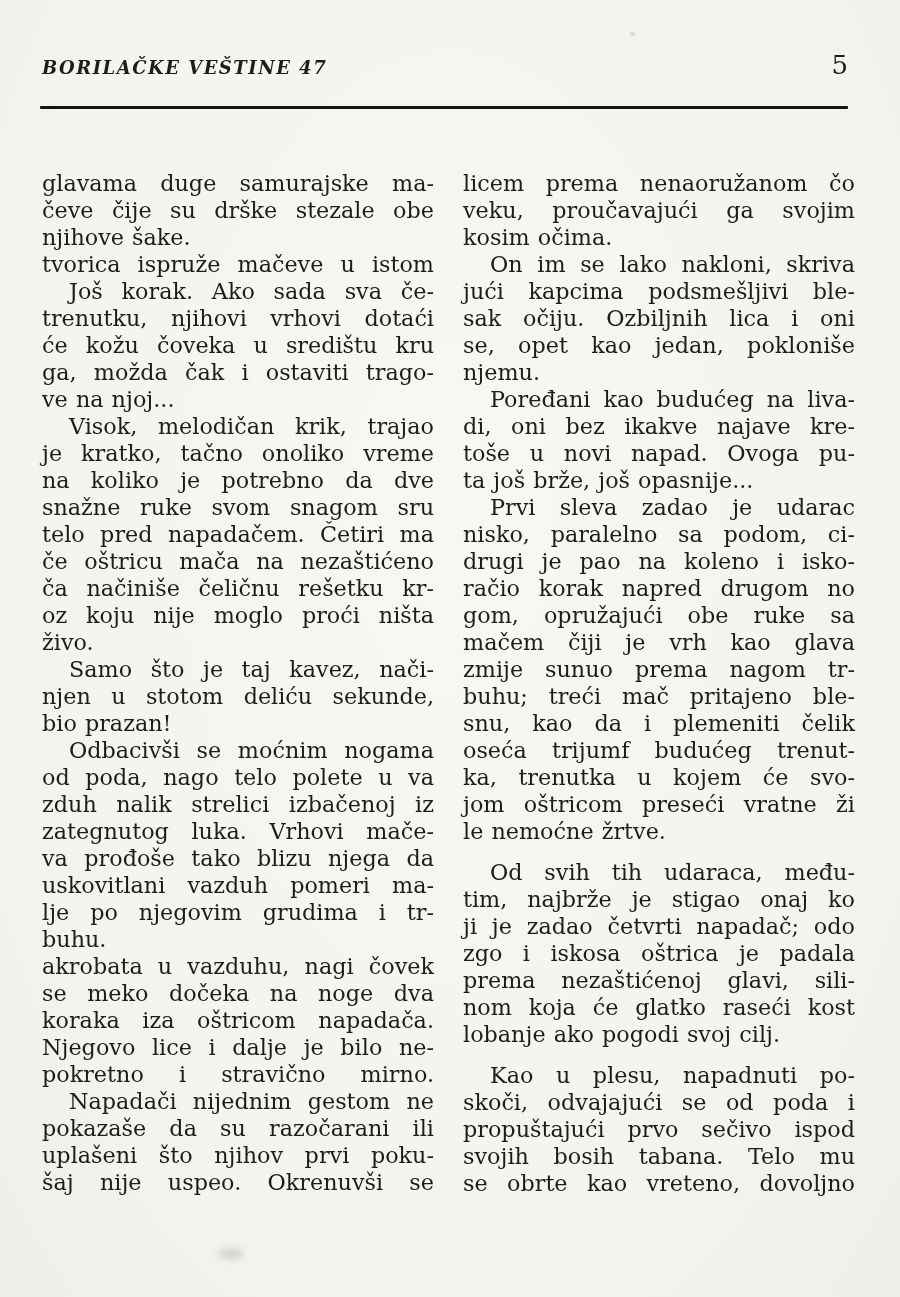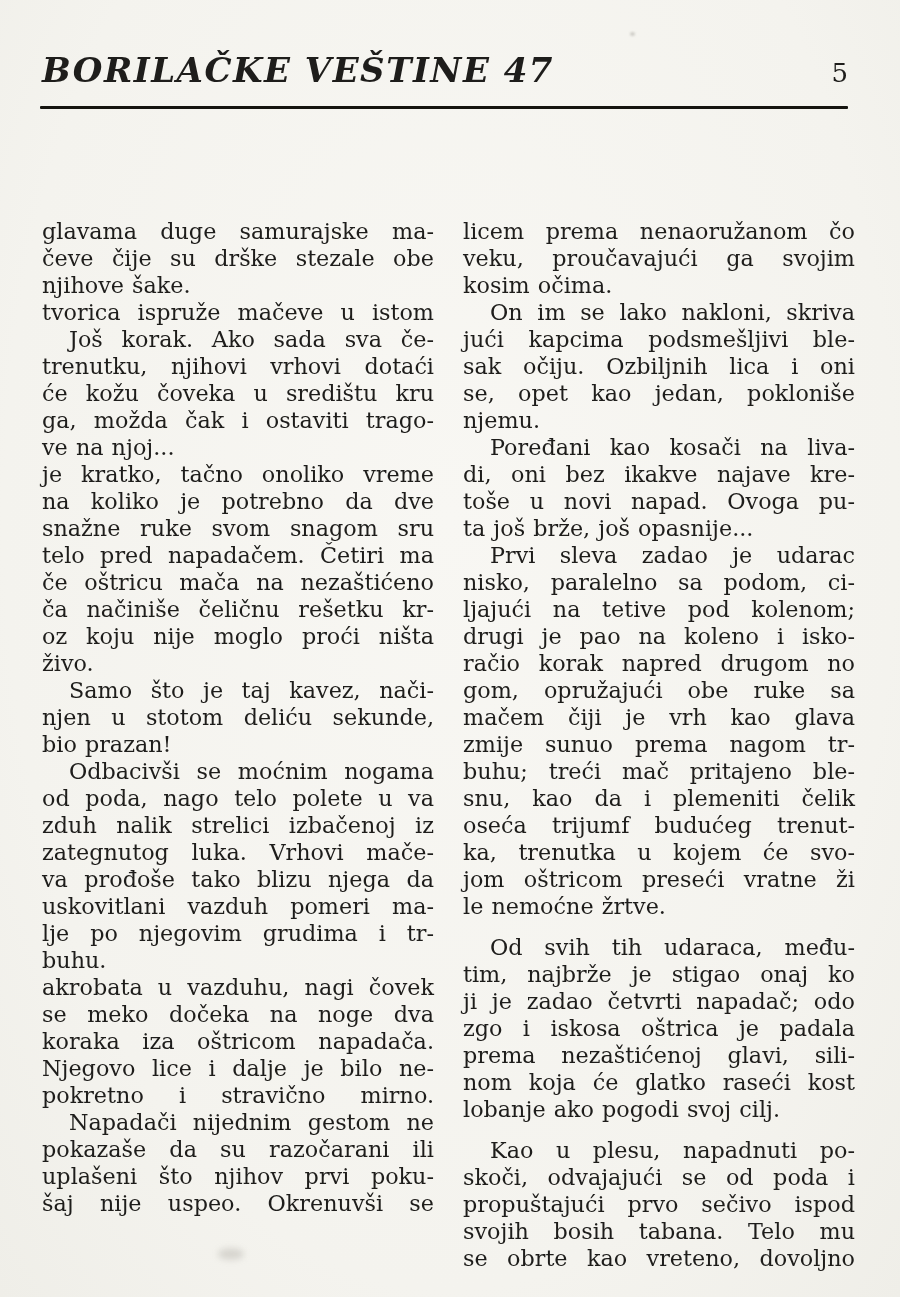--- a/index.html
+++ b/index.html
@@ -21,21 +21,21 @@
     top: 50px;
     left: 42px;
     right: 52px;
     display: flex;
     justify-content: space-between;
     align-items: baseline;
   }
   .running-title {
     font-style: italic;
     font-weight: 600;
-    font-size: 34px;
+    font-size: 18px;
     letter-spacing: 1.5px;
   }
   .page-number {
     font-size: 26px;
     font-weight: 500;
   }
   .header-rule {
     position: absolute;
     top: 106px;
     left: 40px;
@@ -44,21 +44,21 @@
     background: #15140f;
     border-radius: 1px;
   }
   .text-columns {
     position: absolute;
     top: 170px;
     left: 42px;
     display: flex;
     gap: 29px;
   }
-  .column { width: 392px; margin-top: 48px; }
+  .column { width: 392px; }
   .para { margin: 0; }
   .para.gap { margin-top: 14px; }
   .line {
     font-size: 22.3px;
     line-height: 27px;
     text-align: justify;
     text-align-last: justify;
     word-spacing: 1px;
     white-space: nowrap;
   }
@@ -106,20 +106,21 @@
         </div>
         <div class="para">
           <div class="line">tvorica ispruže mačeve u istom</div>
           <div class="line indent">Još korak. Ako sada sva če-</div>
           <div class="line">trenutku, njihovi vrhovi dotaći</div>
           <div class="line">će kožu čoveka u središtu kru</div>
           <div class="line">ga, možda čak i ostaviti trago-</div>
           <div class="line last">ve na njoj...</div>
         </div>
         <div class="para">
+          <div class="line indent">Visok, melodičan krik, trajao</div>
           <div class="line">je kratko, tačno onoliko vreme</div>
           <div class="line">na koliko je potrebno da dve</div>
           <div class="line">snažne ruke svom snagom sru</div>
           <div class="line">telo pred napadačem. Četiri ma</div>
           <div class="line">če oštricu mača na nezaštićeno</div>
           <div class="line">ča načiniše čeličnu rešetku kr-</div>
           <div class="line">oz koju nije moglo proći ništa</div>
           <div class="line last">živo.</div>
         </div>
         <div class="para">
@@ -158,29 +159,28 @@
           <div class="line last">kosim očima.</div>
         </div>
         <div class="para">
           <div class="line indent">On im se lako nakloni, skriva</div>
           <div class="line">jući kapcima podsmešljivi ble-</div>
           <div class="line">sak očiju. Ozbiljnih lica i oni</div>
           <div class="line">se, opet kao jedan, pokloniše</div>
           <div class="line last">njemu.</div>
         </div>
         <div class="para">
-          <div class="line indent">Poređani kao kosači na liva-</div>
+          <div class="line indent">Poređani kao budućeg na liva-</div>
           <div class="line">di, oni bez ikakve najave kre-</div>
           <div class="line">toše u novi napad. Ovoga pu-</div>
           <div class="line last">ta još brže, još opasnije...</div>
         </div>
         <div class="para">
           <div class="line indent">Prvi sleva zadao je udarac</div>
           <div class="line">nisko, paralelno sa podom, ci-</div>
-          <div class="line">ljajući na tetive pod kolenom;</div>
           <div class="line">drugi je pao na koleno i isko-</div>
           <div class="line">račio korak napred drugom no</div>
           <div class="line">gom, opružajući obe ruke sa</div>
           <div class="line">mačem čiji je vrh kao glava</div>
           <div class="line">zmije sunuo prema nagom tr-</div>
           <div class="line">buhu; treći mač pritajeno ble-</div>
           <div class="line">snu, kao da i plemeniti čelik</div>
           <div class="line">oseća trijumf budućeg trenut-</div>
           <div class="line">ka, trenutka u kojem će svo-</div>
           <div class="line">jom oštricom preseći vratne ži</div>

